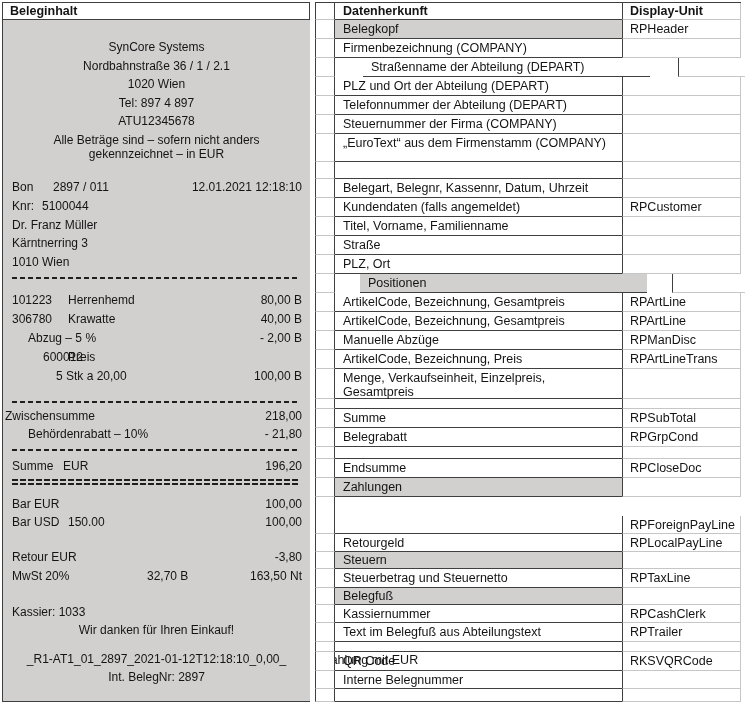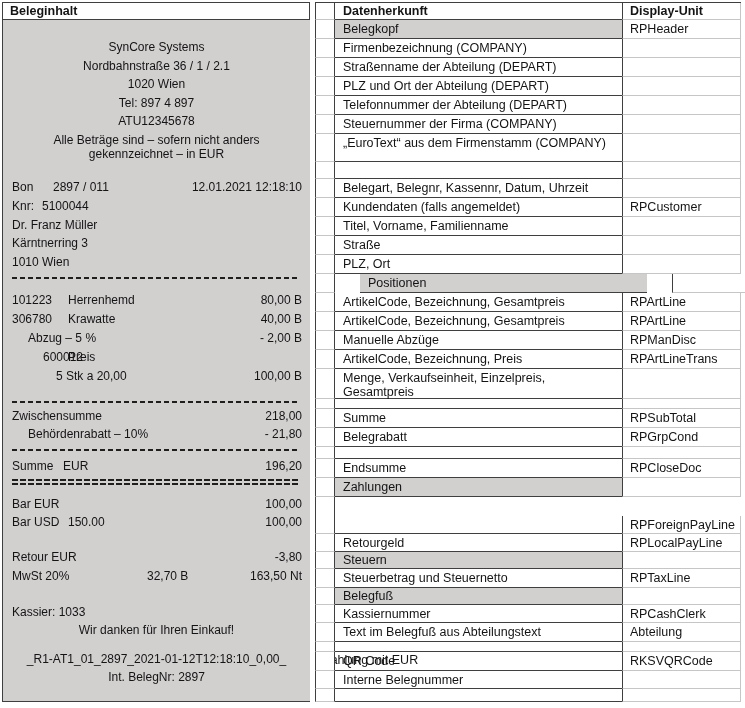--- a/index.html
+++ b/index.html
@@ -140,21 +140,21 @@
         <div class="rline" style="top: 348px;">
           <span class="seg" style="left: 9px; margin-left: 31px;">600012</span>
           <span class="seg" style="left: 65px;">Preis</span>
         </div>
         <div class="rline" style="top: 367px;">
           <span class="seg" style="left: 53px;">5 Stk a 20,00</span>
           <span class="amt">100,00 B</span>
         </div>
         <div class="rline rule-dashed" style="top: 398px;"></div>
         <div class="rline" style="top: 407px;">
-          <span class="seg" style="left: 9px; text-align: center;">Zwischensumme</span>
+          <span class="seg" style="left: 2px; text-align: center;">Zwischensumme</span>
           <span class="amt">218,00</span>
         </div>
         <div class="rline" style="top: 425px;">
           <span class="seg" style="left: 25px;">Behördenrabatt – 10%</span>
           <span class="amt">- 21,80</span>
         </div>
         <div class="rline rule-dashed" style="top: 446px;"></div>
         <div class="rline" style="top: 457px;">
           <span class="seg" style="left: 9px;">Summe</span>
           <span class="seg" style="left: 60px;">EUR</span>
@@ -198,21 +198,21 @@
         <div class="trow section" style="height: 19px;">
           <div class="c-spacer"></div>
           <div class="c-source">Belegkopf</div>
           <div class="c-unit">RPHeader</div>
         </div>
         <div class="trow" style="height: 19px;">
           <div class="c-spacer"></div>
           <div class="c-source">Firmenbezeichnung (COMPANY)</div>
           <div class="c-unit"></div>
         </div>
-        <div class="trow" style="height: 19px;">
+        <div class="trow" style="height: 19px; gap: 28px;">
           <div class="c-spacer"></div>
           <div class="c-source">Straßenname der Abteilung (DEPART)</div>
           <div class="c-unit"></div>
         </div>
         <div class="trow" style="height: 19px;">
           <div class="c-spacer"></div>
           <div class="c-source">PLZ und Ort der Abteilung (DEPART)</div>
           <div class="c-unit"></div>
         </div>
         <div class="trow" style="height: 19px;">
@@ -352,21 +352,21 @@
           <div class="c-unit"></div>
         </div>
         <div class="trow" style="height: 18px;">
           <div class="c-spacer"></div>
           <div class="c-source">Kassiernummer</div>
           <div class="c-unit">RPCashClerk</div>
         </div>
         <div class="trow" style="height: 19px;">
           <div class="c-spacer"></div>
           <div class="c-source">Text im Belegfuß aus Abteilungstext</div>
-          <div class="c-unit">Abteilung</div>
+          <div class="c-unit">RPTrailer</div>
         </div>
         <div class="trow" style="height: 10px;">
           <div class="c-spacer"></div>
           <div class="c-source"></div>
           <div class="c-unit"></div>
         </div>
         <div class="trow" style="height: 19px;">
           <div class="c-spacer"></div>
           <div class="c-source">QR Code</div>
           <div class="c-unit">RKSVQRCode</div>

